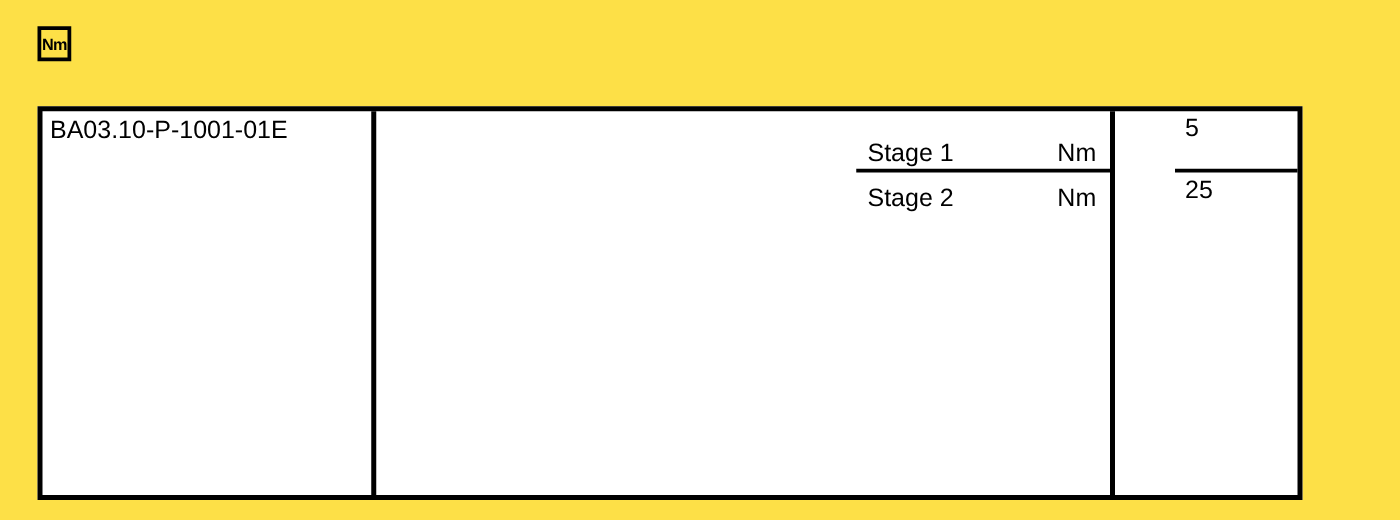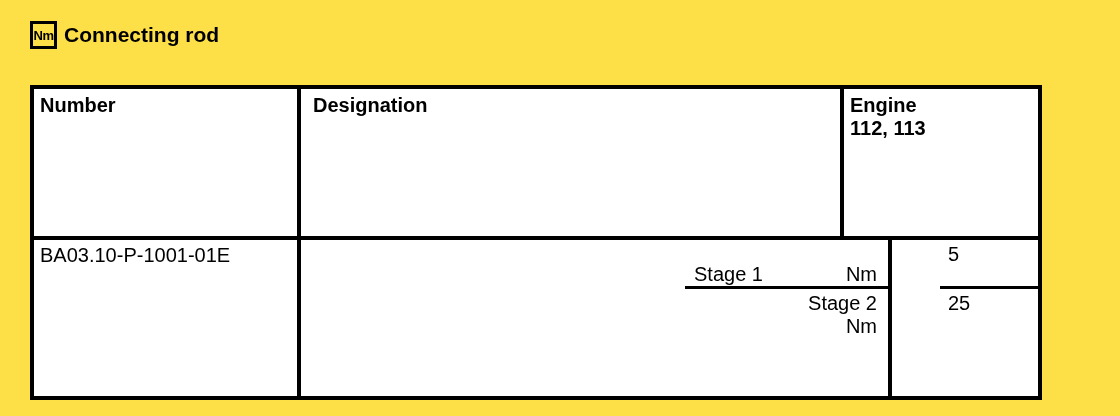--- a/index.html
+++ b/index.html
@@ -54,50 +54,41 @@
   .stages {
     position: absolute; top: 0; right: 0; bottom: 0;
     width: 203px;
     display: flex; flex-direction: column;
   }
   .stage-row {
     display: flex; justify-content: space-between; align-items: flex-end;
     padding: 3px 11px 0 9px;
   }
   .row-h1 { height: 46px; }
-  .row-h2 { height: 36px; border-top: 3px solid #000000; flex-direction: column; }
+  .row-h2 { height: 36px; border-top: 3px solid #000000; }
   .row-h3 { height: 69px; border-top: 3px solid #000000; }
 
   
   .b-engine { display: flex; flex-direction: column; }
   .value-row { padding: 3px 6px 0 8px; }
 
   .angle-icon { display: inline-block; margin-top: 2px; }
   .angle-icon svg { display: block; }
 </style>
 </head>
 <body>
 
 <div class="page">
 
   <div class="page-title">
     <span class="nm-badge">Nm</span>
-    <span class="title-text">Connecting rod</span>
   </div>
 
   <div class="torque-table">
 
-    <div class="t-header">
-      <div class="h-cell col-number">Number</div>
-      <div class="h-cell col-designation">Designation</div>
-      <div class="h-cell col-engine">
-        <div>Engine</div>
-        <div>112, 113</div>
-      </div>
-    </div>
 
     <div class="t-body">
 
       <div class="b-number col-number">BA03.10-P-1001-01E</div>
 
       <div class="b-designation col-designation">
 
         <div class="stages">
           <div class="stage-row row-h1">
             <span>Stage 1</span>

